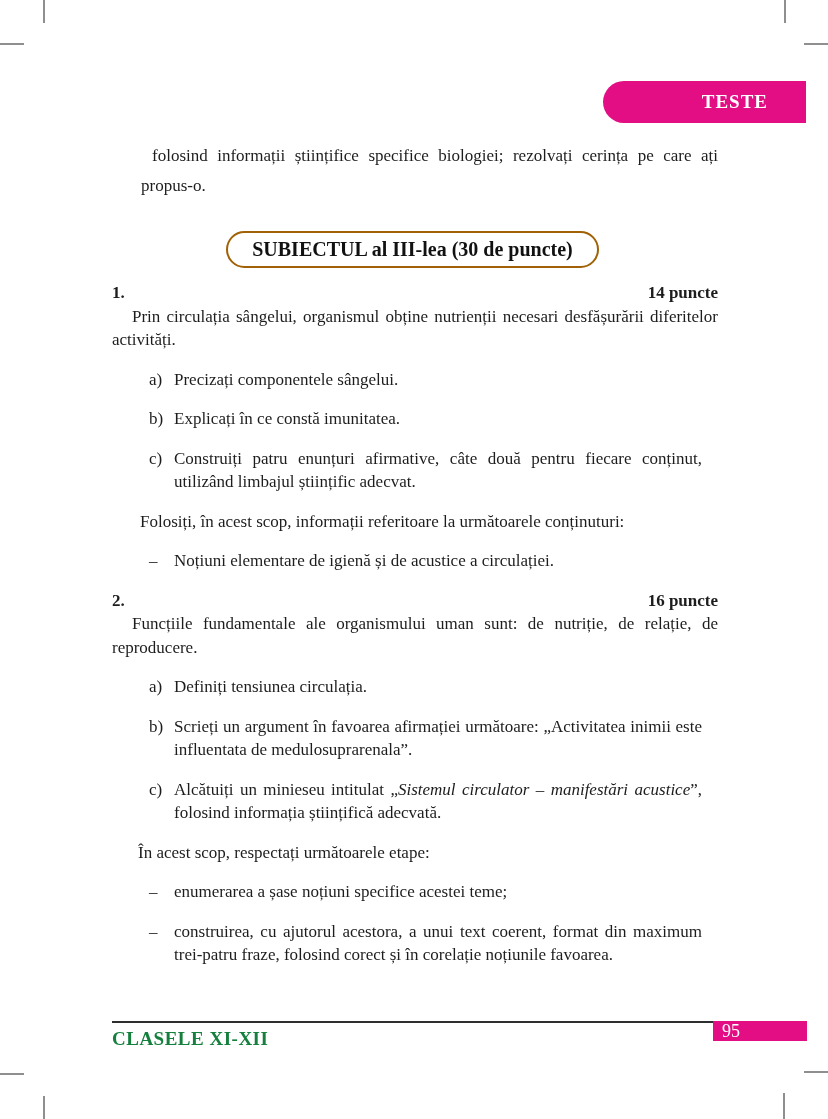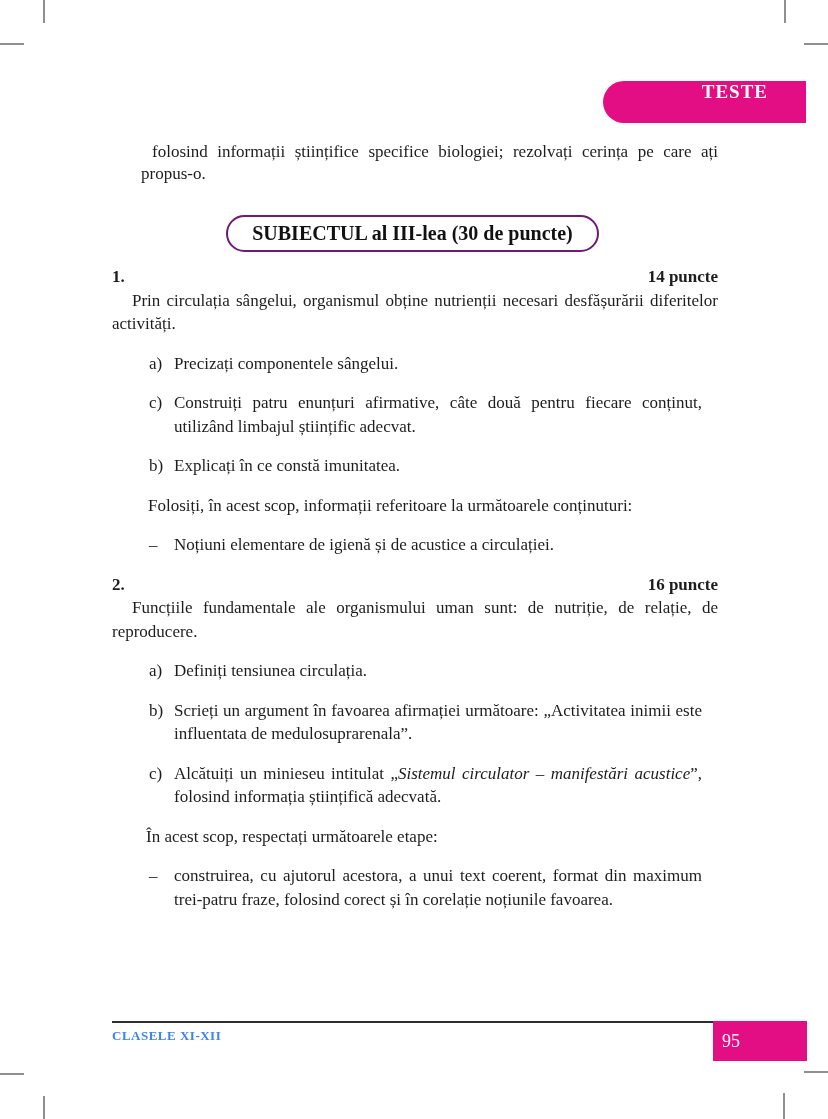--- a/index.html
+++ b/index.html
@@ -17,58 +17,58 @@
   .crop.tr-h { left:804px; top:43px; }
   .crop.bl-h { left:0; top:1073px; }
   .crop.bl-v { left:43px; top:1096px; }
   .crop.br-h { left:804px; top:1071px; }
   .crop.br-v { left:783px; top:1093px; height:26px; }
 
   
   .tab {
     position:absolute; left:603px; top:81px; width:203px; height:42px;
     background:#e30d84; border-radius:21px 0 0 21px;
-    display:flex; justify-content:flex-end;
+    display:flex; align-items:center; justify-content:flex-end;
     padding-right:38px; box-sizing:border-box;
   }
   .tab span {
     color:#ffffff; font-weight:bold; font-size:19px; letter-spacing:1px;
   }
 
   
   .content {
     position:absolute; left:112px; top:141px; width:606px;
     font-size:17px; line-height:23.5px; text-align:justify;
   }
-  .fragment { margin:0 0 0 29px; text-indent:11px; line-height:22px; }
+  .fragment { margin:0 0 0 29px; text-indent:11px; line-height:30px; }
 
   .subject-wrap { margin-top:30px; height:37px; }
   .subject-box {
     margin-left:114px; width:373px; height:37px; box-sizing:border-box;
-    border:2px solid #701a75; border-radius:19px;
+    border:2px solid #a16207; border-radius:19px;
     display:flex; align-items:center; justify-content:center;
     font-weight:bold; font-size:20px; color:#111; text-align:center;
   }
 
   .q-head { display:flex; justify-content:space-between; font-weight:bold; margin-top:13px; }
   .para { margin:0; text-indent:20px; }
   .item { padding-left:46px; margin:16px; }
   .item .lbl { display:inline-block; width:25px; margin-left:-25px; }
-  .note { margin:16px; text-indent:20px; }
+  .note { margin:8px; text-indent:20px; }
   .note.tight { text-indent:18px; }
   .it { font-style:italic; }
 
   
   .footer-rule { position:absolute; left:112px; top:1021px; width:601px; height:2px; background:#2e2e2e; }
   .footer-label {
-    position:absolute; left:112px; top:1028px; color:#3b82f6;
-    font-weight:bold; font-size:13px; letter-spacing:0.5px;
+    position:absolute; left:112px; top:1028px; color:#15803d;
+    font-weight:bold; font-size:19px; letter-spacing:0.5px;
   }
   .page-badge {
-    position:absolute; left:713px; top:1021px; width:94px; height:40px;
+    position:absolute; left:713px; top:1021px; width:94px; height:20px;
     background:#e30d84; color:#ffffff; font-size:18px;
     display:flex; align-items:center; box-sizing:border-box; padding-left:9px;
   }
 </style>
 </head>
 <body>
 
 <div class="page">
 
   <div class="crop v tl-v"></div>
@@ -92,39 +92,40 @@
       <div class="subject-box">SUBIECTUL al III-lea (30 de puncte)</div>
     </div>
 
     <div class="q-head">
       <span>1.</span>
       <span>14 puncte</span>
     </div>
     <p class="para">Prin circulația sângelui, organismul obține nutrienții necesari desfășurării diferitelor activități.</p>
 
     <p class="item"><span class="lbl">a)</span><span>Precizați componentele sângelui.</span></p>
+    <p class="item"><span class="lbl">b)</span><span>Explicați în ce constă imunitatea.</span></p>
     <p class="item"><span class="lbl">c)</span><span>Construiți patru enunțuri afirmative, câte două pentru fiecare conținut, utilizând limbajul științific adecvat.</span></p>
-    <p class="item"><span class="lbl">b)</span><span>Explicați în ce constă imunitatea.</span></p>
 
     <p class="note">Folosiți, în acest scop, informații referitoare la următoarele conținuturi:</p>
 
     <p class="item"><span class="lbl">–</span><span>Noțiuni elementare de igienă și de acustice a circulației.</span></p>
 
     <div class="q-head">
       <span>2.</span>
       <span>16 puncte</span>
     </div>
     <p class="para">Funcțiile fundamentale ale organismului uman sunt: de nutriție, de relație, de reproducere.</p>
 
     <p class="item"><span class="lbl">a)</span><span>Definiți tensiunea circulația.</span></p>
     <p class="item"><span class="lbl">b)</span><span>Scrieți un argument în favoarea afirmației următoare: „Activitatea inimii este influentata de medulosuprarenala”.</span></p>
     <p class="item"><span class="lbl">c)</span><span>Alcătuiți un minieseu intitulat „</span><span class="it">Sistemul circulator – manifestări acustice</span><span>”, folosind informația științifică adecvată.</span></p>
 
     <p class="note tight">În acest scop, respectați următoarele etape:</p>
 
+    <p class="item"><span class="lbl">–</span><span>enumerarea a șase noțiuni specifice acestei teme;</span></p>
     <p class="item"><span class="lbl">–</span><span>construirea, cu ajutorul acestora, a unui text coerent, format din maximum trei-patru fraze, folosind corect și în corelație noțiunile favoarea.</span></p>
 
   </div>
 
   <div class="footer-rule"></div>
   <span class="footer-label">CLASELE XI-XII</span>
   <div class="page-badge">95</div>
 
 </div>
 

